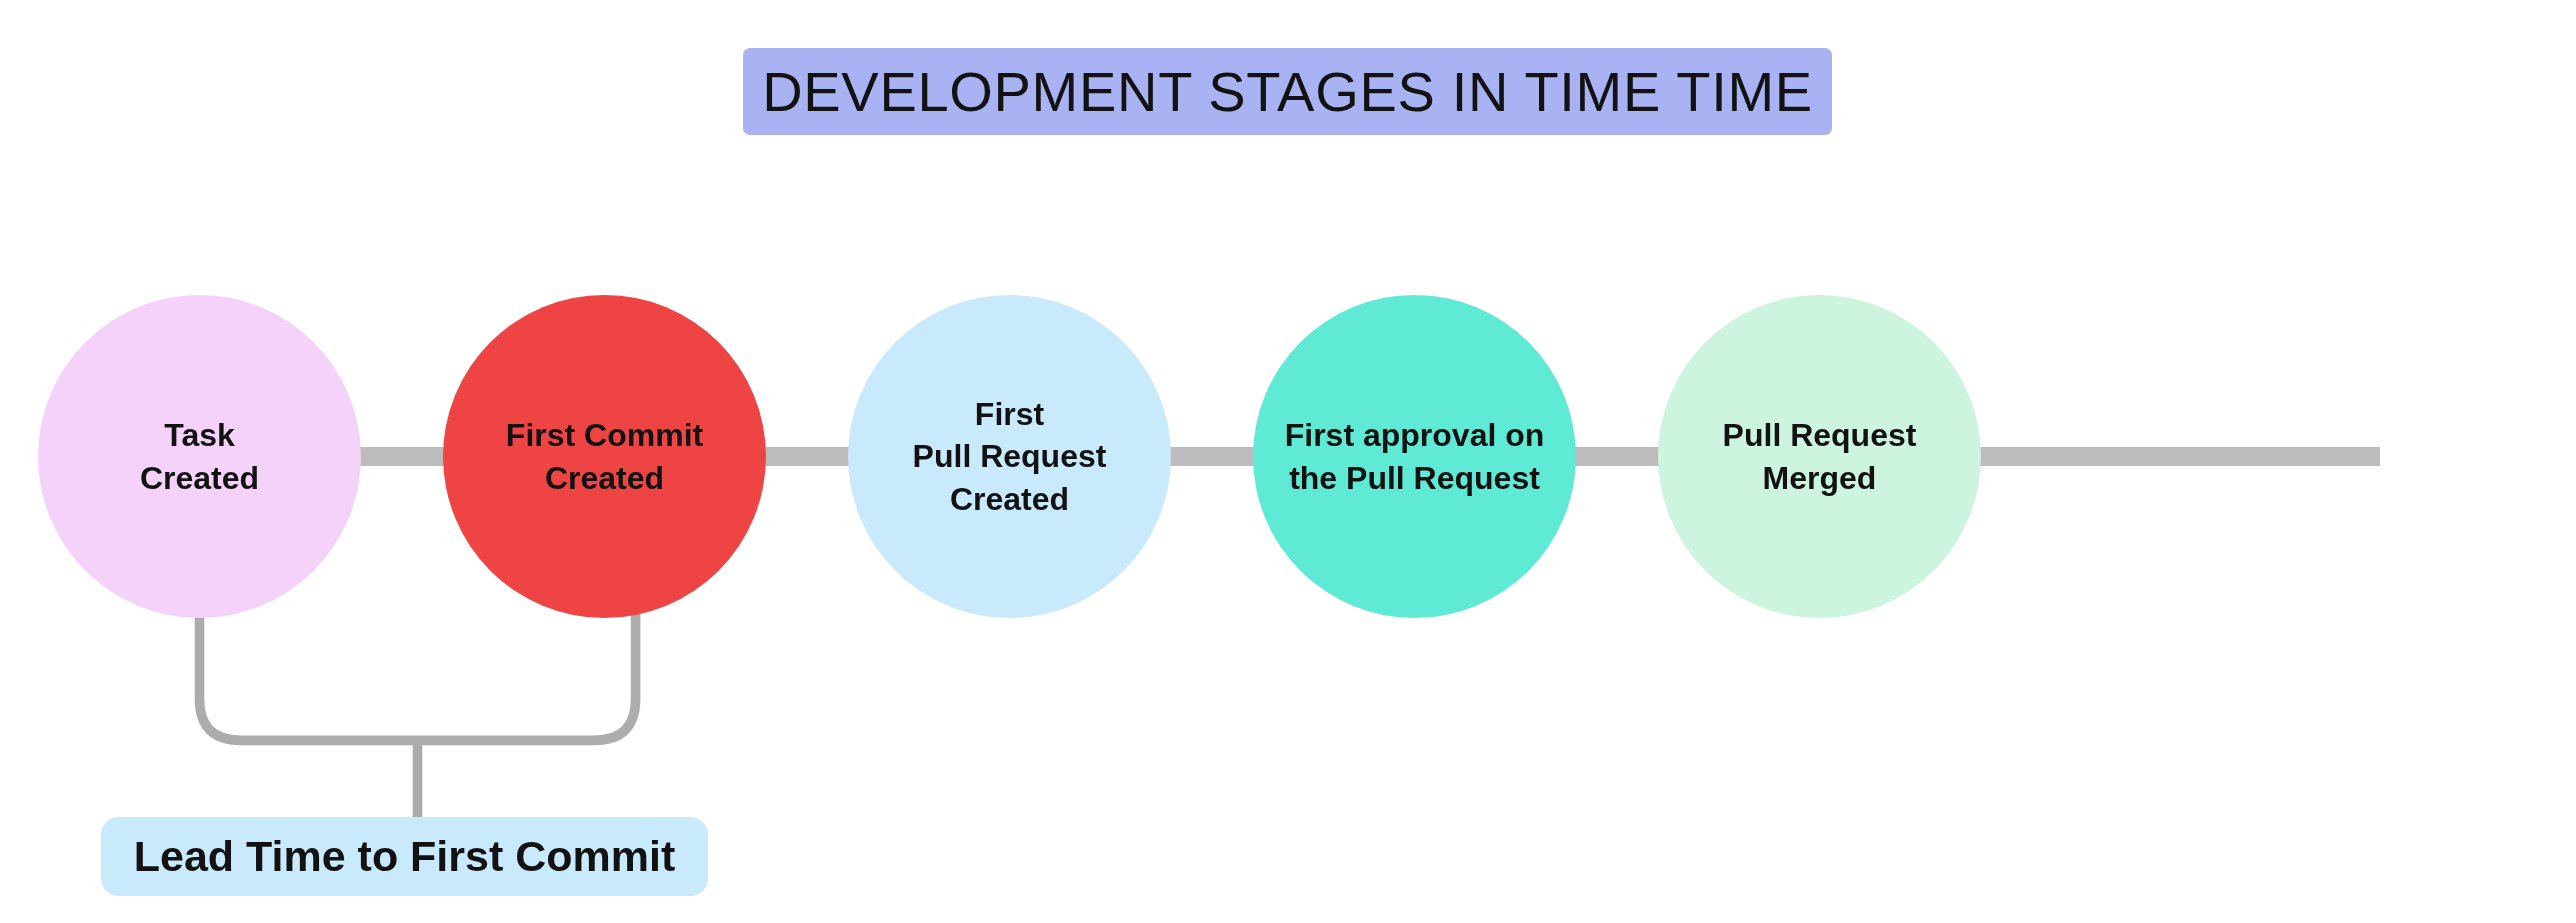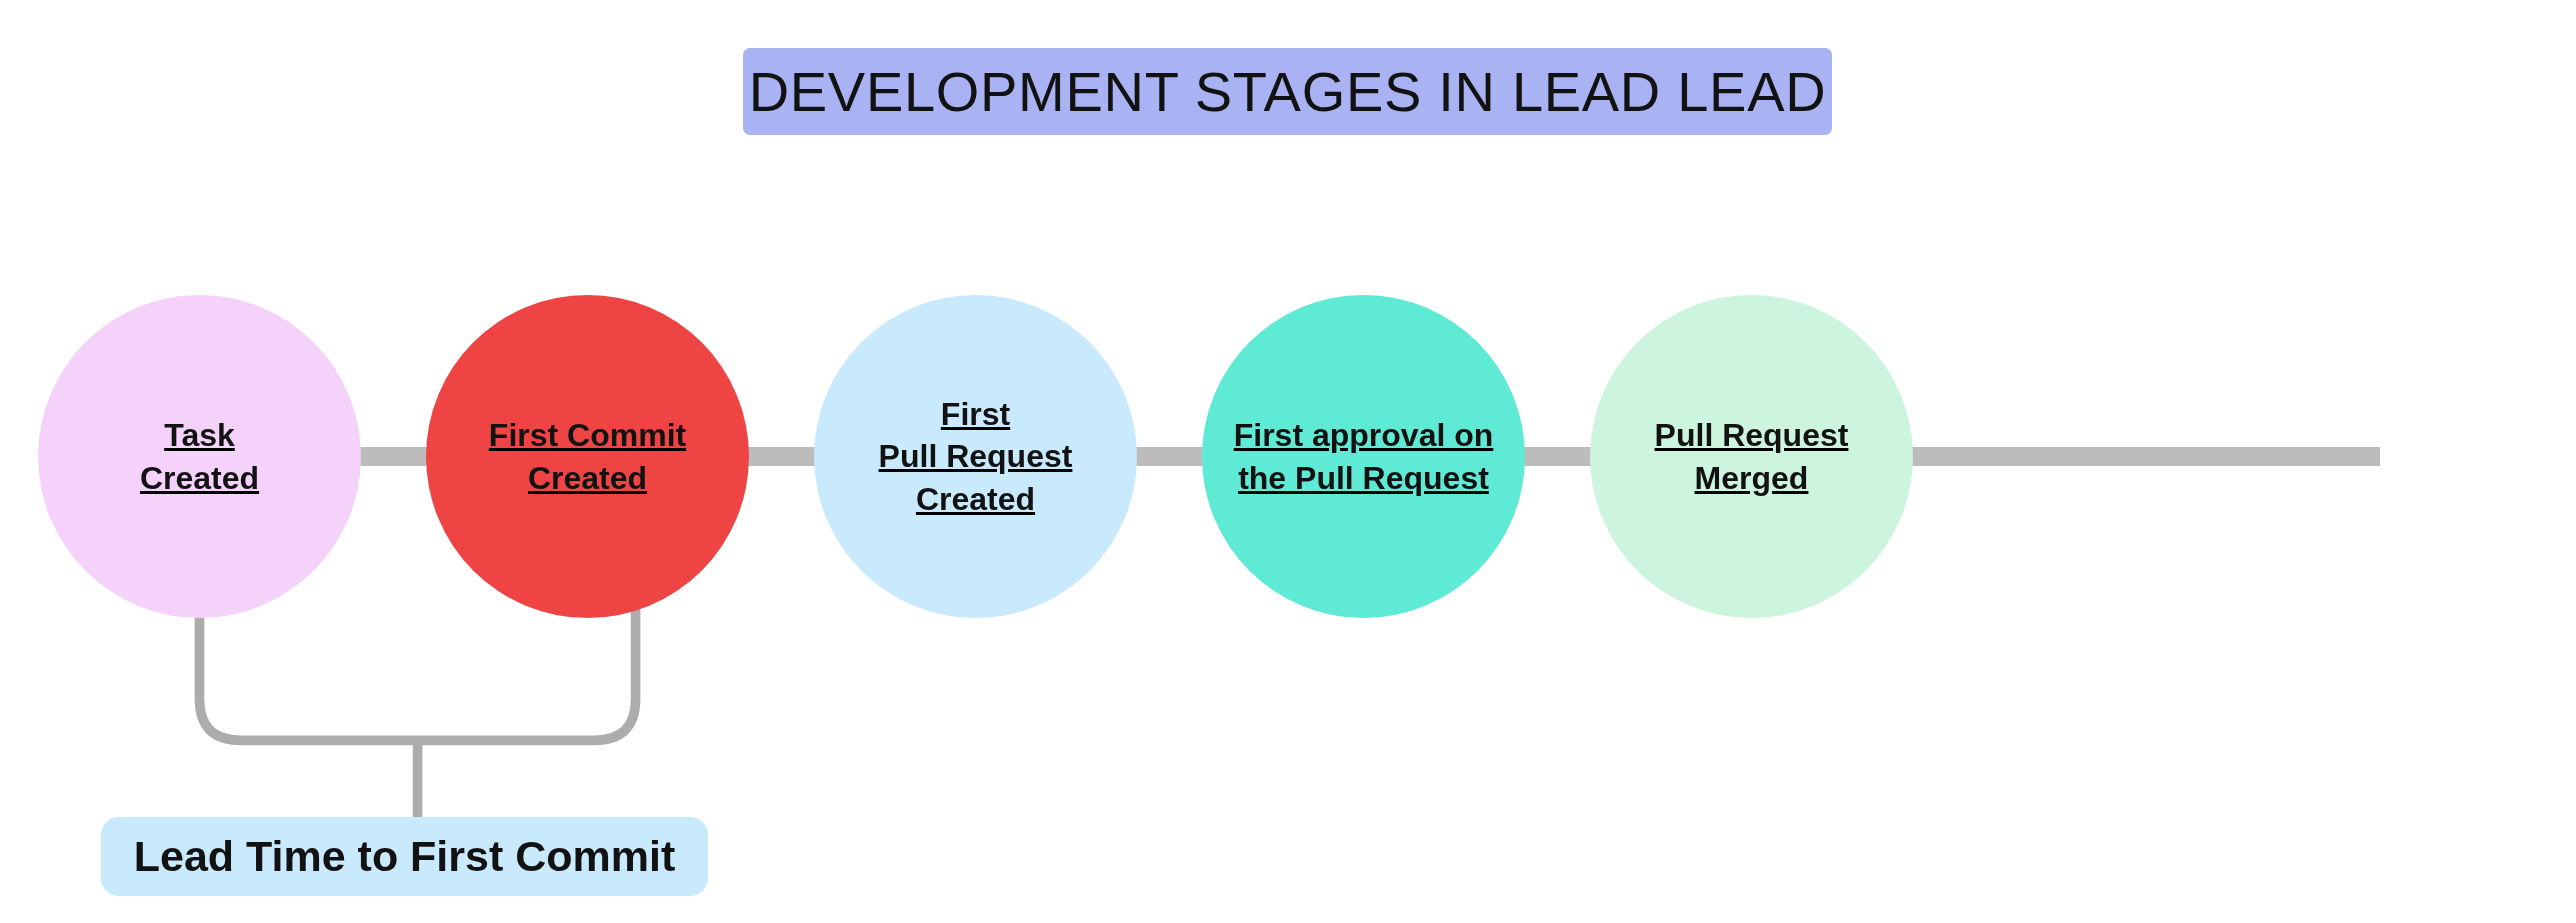--- a/index.html
+++ b/index.html
@@ -39,23 +39,22 @@
     background: #bcbcbc;
     z-index: 1;
   }
 
   
   .stages-row {
     position: absolute;
     left: 38px;
     top: 295px;
     display: flex;
-    gap: 65px;
+    gap: 82px;
     z-index: 2;
-    text-decoration: underline;
   }
   .stage-circle {
     width: 323px;
     height: 323px;
     border-radius: 50%;
     display: flex;
     align-items: center;
     justify-content: center;
     text-align: center;
     font-size: 32px;
@@ -95,21 +94,21 @@
     white-space: nowrap;
     z-index: 3;
     font-weight: bold;
   }
 </style>
 </head>
 <body>
 
 <div id="canvas">
 
-  <div class="title-banner" style="background: rgb(169, 179, 243);">DEVELOPMENT STAGES IN LEAD LEAD</div>
+  <div class="title-banner" style="background: rgb(169, 179, 243);">DEVELOPMENT STAGES IN TIME TIME</div>
 
   <div class="connector" style="left: 199px; background: rgb(188, 188, 188);"></div>
   <div class="connector" style="left: 635px; background: rgb(188, 188, 188);"></div>
   <div class="connector" style="left: 1072px; background: rgb(188, 188, 188);"></div>
   <div class="connector" style="left: 1508px; background: rgb(188, 188, 188);"></div>
   <div class="connector" style="left: 1944px; background: rgb(188, 188, 188);"></div>
 
   <svg class="bracket-svg" viewBox="0 0 3750 1344">
     <path d="M 290 885 L 290 1018 Q 290 1078 350 1078 L 865 1078 Q 925 1078 925 1018 L 925 885 M 607.5 1078 L 607.5 1195" fill="none" stroke-width="14" stroke="#acacac"></path>
   </svg>

